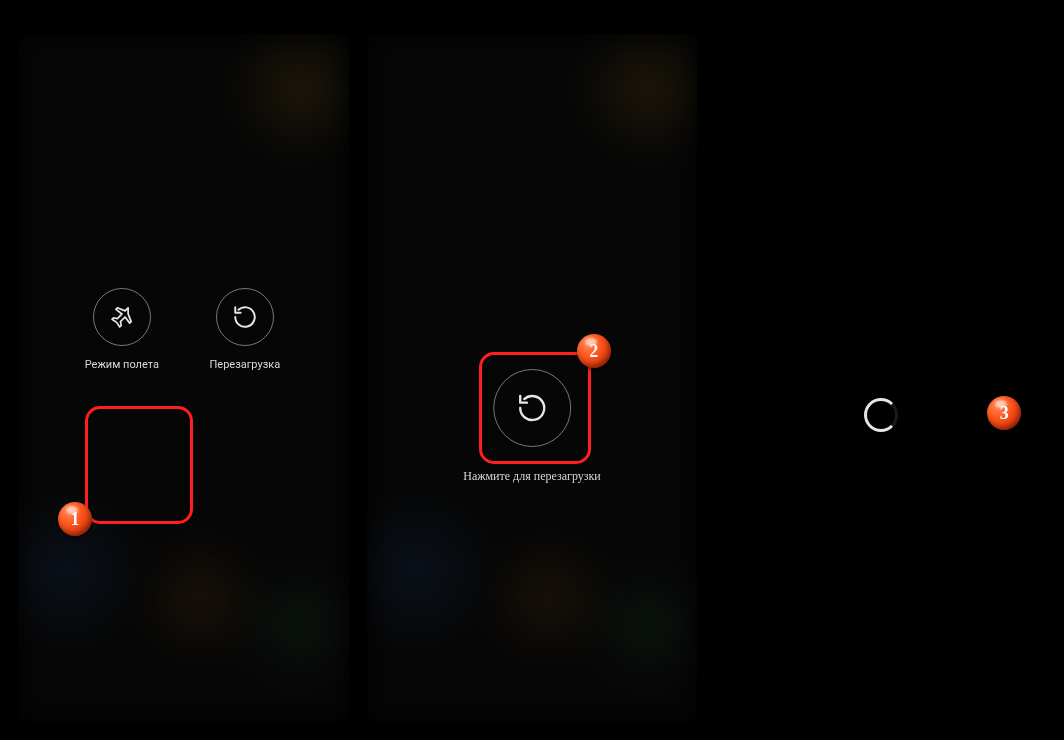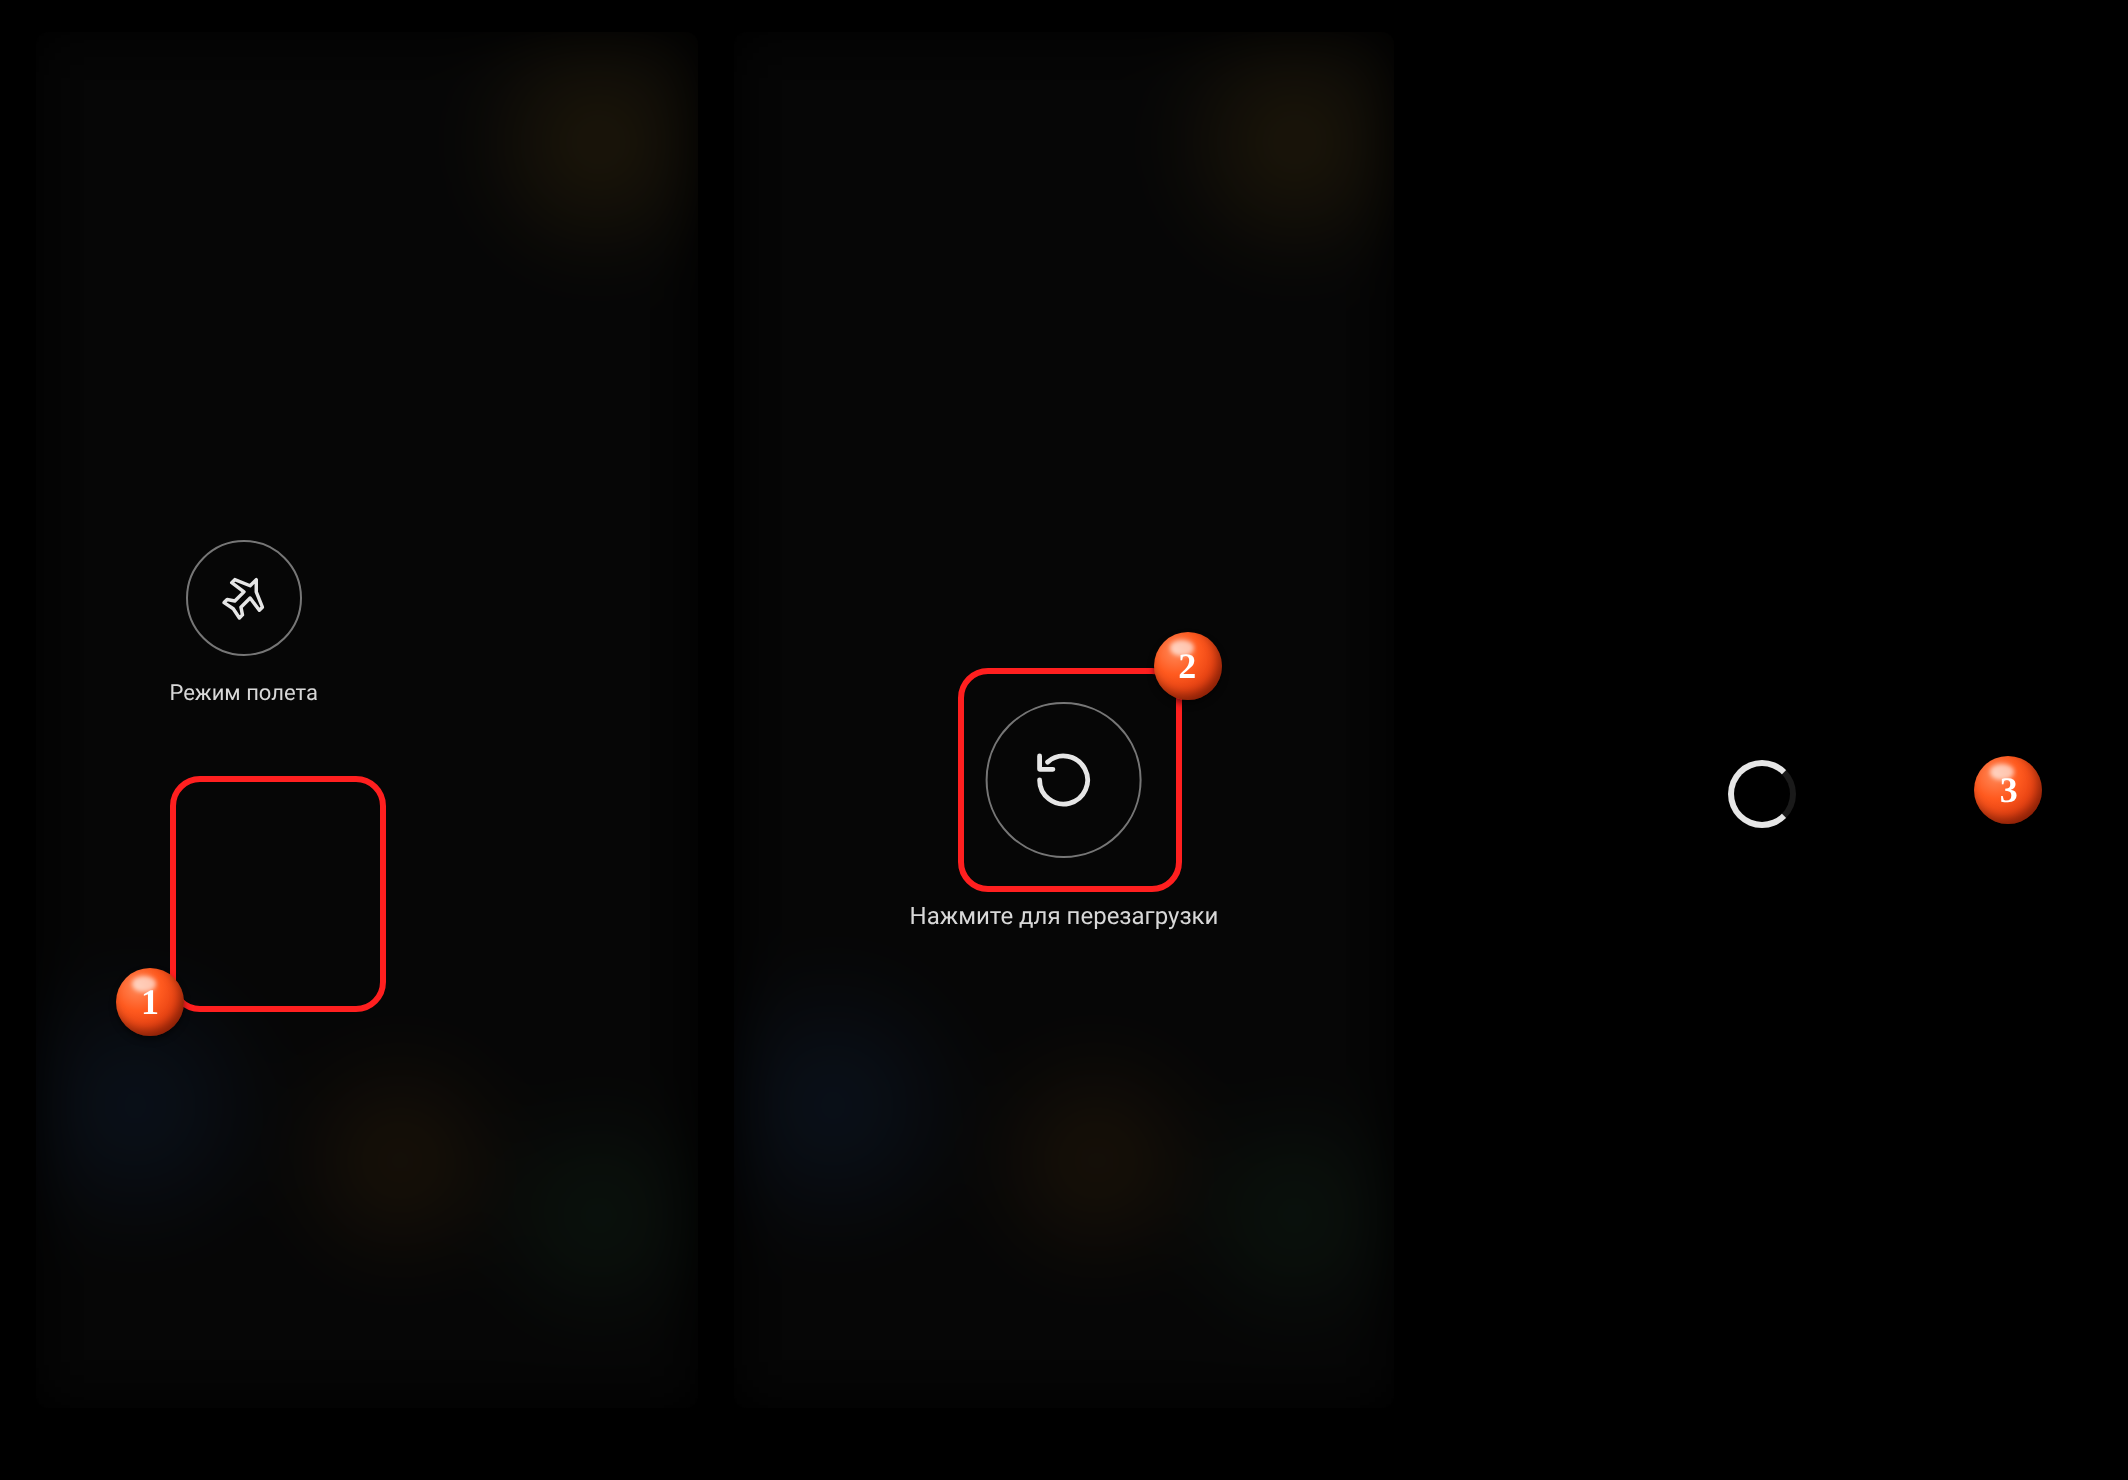--- a/index.html
+++ b/index.html
@@ -7,21 +7,21 @@
     width: 1064px;
     height: 740px;
     background: #000;
     font-family: -apple-system, "Segoe UI", Roboto, Arial, sans-serif;
     overflow: hidden;
     position: relative;
   }
   .panels {
     display: flex;
     gap: 18px;
-    padding: 16px 18px;
+    padding: 34px 18px;
     width: 100%;
     height: 100%;
   }
   .panel {
     position: relative;
     flex: 1 1 0;
     height: 688px;
     border-radius: 6px;
     overflow: hidden;
     background: #000;
@@ -133,20 +133,21 @@
   
   .reboot-confirm {
     position: absolute;
     top: 335px;
     left: 50%;
     transform: translateX(-50%);
     display: flex;
     flex-direction: column;
     align-items: center;
     gap: 22px;
+    font-family: Liberation Serif, serif;
   }
   .reboot-caption {
     font-size: 12px;
     color: #d8d8d8;
     white-space: nowrap;
   }
 
   
   .spinner {
     position: absolute;
@@ -174,20 +175,29 @@
         <div class="power-item">
           <div class="icon-circle">
             <svg width="26" height="26" viewBox="0 0 24 24" fill="none" stroke="currentColor" stroke-width="1.6" stroke-linecap="round" stroke-linejoin="round">
               <path d="M10 2 L14 6 L21 9 L21 11 L14 10 L14 16 L17 18 L17 20 L12 19 L7 20 L7 18 L10 16 L10 10 L3 11 L3 9 L10 6 Z" transform="rotate(45 12 12)"></path>
             </svg>
           </div>
           <span class="power-label">Режим полета</span>
         </div>
 
 
+        <div class="power-item">
+          <div class="icon-circle">
+            <svg width="26" height="26" viewBox="0 0 24 24" fill="none" stroke="currentColor" stroke-width="1.8" stroke-linecap="round" stroke-linejoin="round">
+              <path d="M3 12 a9 9 0 1 0 3 -6.7"></path>
+              <polyline points="3 3 3 8 8 8"></polyline>
+            </svg>
+          </div>
+          <span class="power-label">Перезагрузка</span>
+        </div>
 
 
       </div>
 
       <div class="highlight" style="left:67px; top:372px; width:108px; height:118px;"></div>
       <div class="badge" style="left:40px; top:468px;">1</div>
     </div>
   </div>
 
   <div class="panel blurred">

